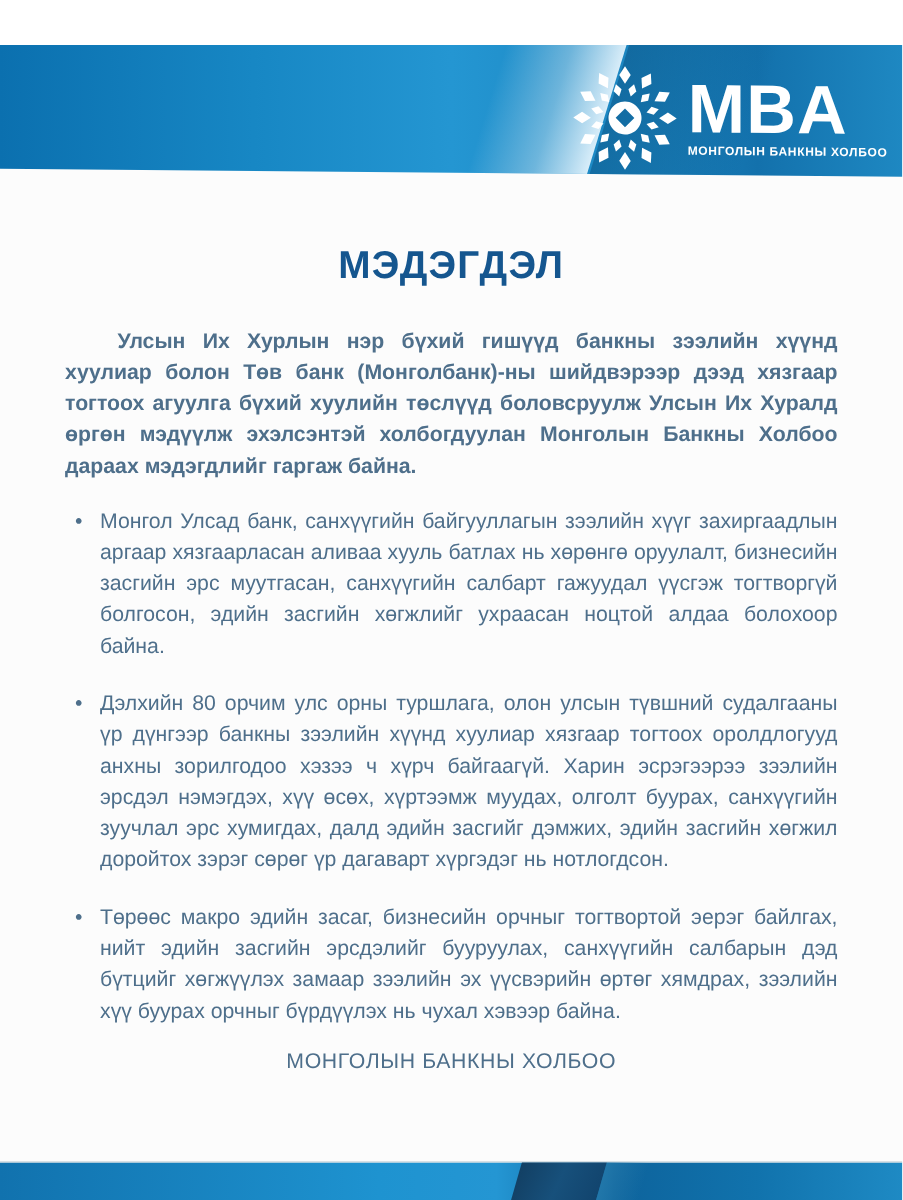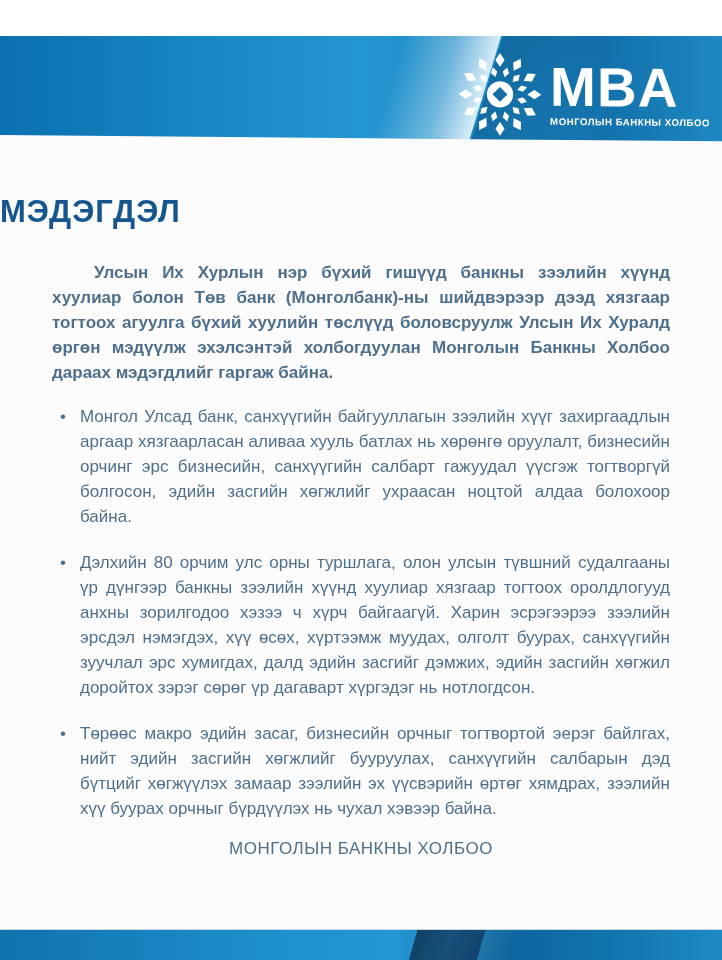--- a/index.html
+++ b/index.html
@@ -43,21 +43,21 @@
     line-height:0.88; letter-spacing:1px;
   }
   .logo-tagline {
     color:#ffffff; font-size:9.6px; font-weight:bold;
     letter-spacing:0.55px; margin-top:4px; white-space:nowrap;
   }
 
   
   .title {
     position:absolute; top:158px; left:0; width:100%;
-    margin:0;
+    text-align:center; margin:0;
     font-size:31px; font-weight:bold; letter-spacing:1px;
     color:#15568f;
   }
   .content {
     position:absolute; top:224px; left:52px; width:618px;
     color:#4e6f8b; font-size:17px; line-height:25px;
     text-align:justify;
   }
   .intro { margin:0 0 19px 0; text-indent:42px;font-weight:bold; }
   .bullet-list { list-style:none; margin:0; padding:0; }
@@ -134,29 +134,29 @@
     </div>
   </div>
 
   <h1 class="title">МЭДЭГДЭЛ</h1>
 
   <div class="content">
     <p class="intro">Улсын Их Хурлын нэр бүхий гишүүд банкны зээлийн хүүнд хуулиар болон Төв банк (Монголбанк)-ны шийдвэрээр дээд хязгаар тогтоох агуулга бүхий хуулийн төслүүд боловсруулж Улсын Их Хуралд өргөн мэдүүлж эхэлсэнтэй холбогдуулан Монголын Банкны Холбоо дараах мэдэгдлийг гаргаж байна.</p>
     <ul class="bullet-list">
       <li>
         <span class="bullet-dot">•</span>
-        <span>Монгол Улсад банк, санхүүгийн байгууллагын зээлийн хүүг захиргаадлын аргаар хязгаарласан аливаа хууль батлах нь хөрөнгө оруулалт, бизнесийн орчинг эрс бизнесийн, санхүүгийн салбарт гажуудал үүсгэж тогтворгүй болгосон, эдийн засгийн хөгжлийг ухраасан ноцтой алдаа болохоор байна.</span>
+        <span>Монгол Улсад банк, санхүүгийн байгууллагын зээлийн хүүг захиргаадлын аргаар хязгаарласан аливаа хууль батлах нь хөрөнгө оруулалт, бизнесийн засгийн эрс муутгасан, санхүүгийн салбарт гажуудал үүсгэж тогтворгүй болгосон, эдийн засгийн хөгжлийг ухраасан ноцтой алдаа болохоор байна.</span>
       </li>
       <li>
         <span class="bullet-dot">•</span>
         <span>Дэлхийн 80 орчим улс орны туршлага, олон улсын түвшний судалгааны үр дүнгээр банкны зээлийн хүүнд хуулиар хязгаар тогтоох оролдлогууд анхны зорилгодоо хэзээ ч хүрч байгаагүй. Харин эсрэгээрээ зээлийн эрсдэл нэмэгдэх, хүү өсөх, хүртээмж муудах, олголт буурах, санхүүгийн зуучлал эрс хумигдах, далд эдийн засгийг дэмжих, эдийн засгийн хөгжил доройтох зэрэг сөрөг үр дагаварт хүргэдэг нь нотлогдсон.</span>
       </li>
       <li>
         <span class="bullet-dot">•</span>
-        <span>Төрөөс макро эдийн засаг, бизнесийн орчныг тогтвортой эерэг байлгах, нийт эдийн засгийн хөгжлийг бууруулах, санхүүгийн салбарын дэд бүтцийг хөгжүүлэх замаар зээлийн эх үүсвэрийн өртөг хямдрах, зээлийн хүү буурах орчныг бүрдүүлэх нь чухал хэвээр байна.</span>
+        <span>Төрөөс макро эдийн засаг, бизнесийн орчныг тогтвортой эерэг байлгах, нийт эдийн засгийн эрсдэлийг бууруулах, санхүүгийн салбарын дэд бүтцийг хөгжүүлэх замаар зээлийн эх үүсвэрийн өртөг хямдрах, зээлийн хүү буурах орчныг бүрдүүлэх нь чухал хэвээр байна.</span>
       </li>
     </ul>
   </div>
 
   <div class="signature">МОНГОЛЫН БАНКНЫ ХОЛБОО</div>
 
   <div class="footer-band">
     <div class="footer-streak-dark"></div>
     <div class="footer-streak-soft"></div>
   </div>

